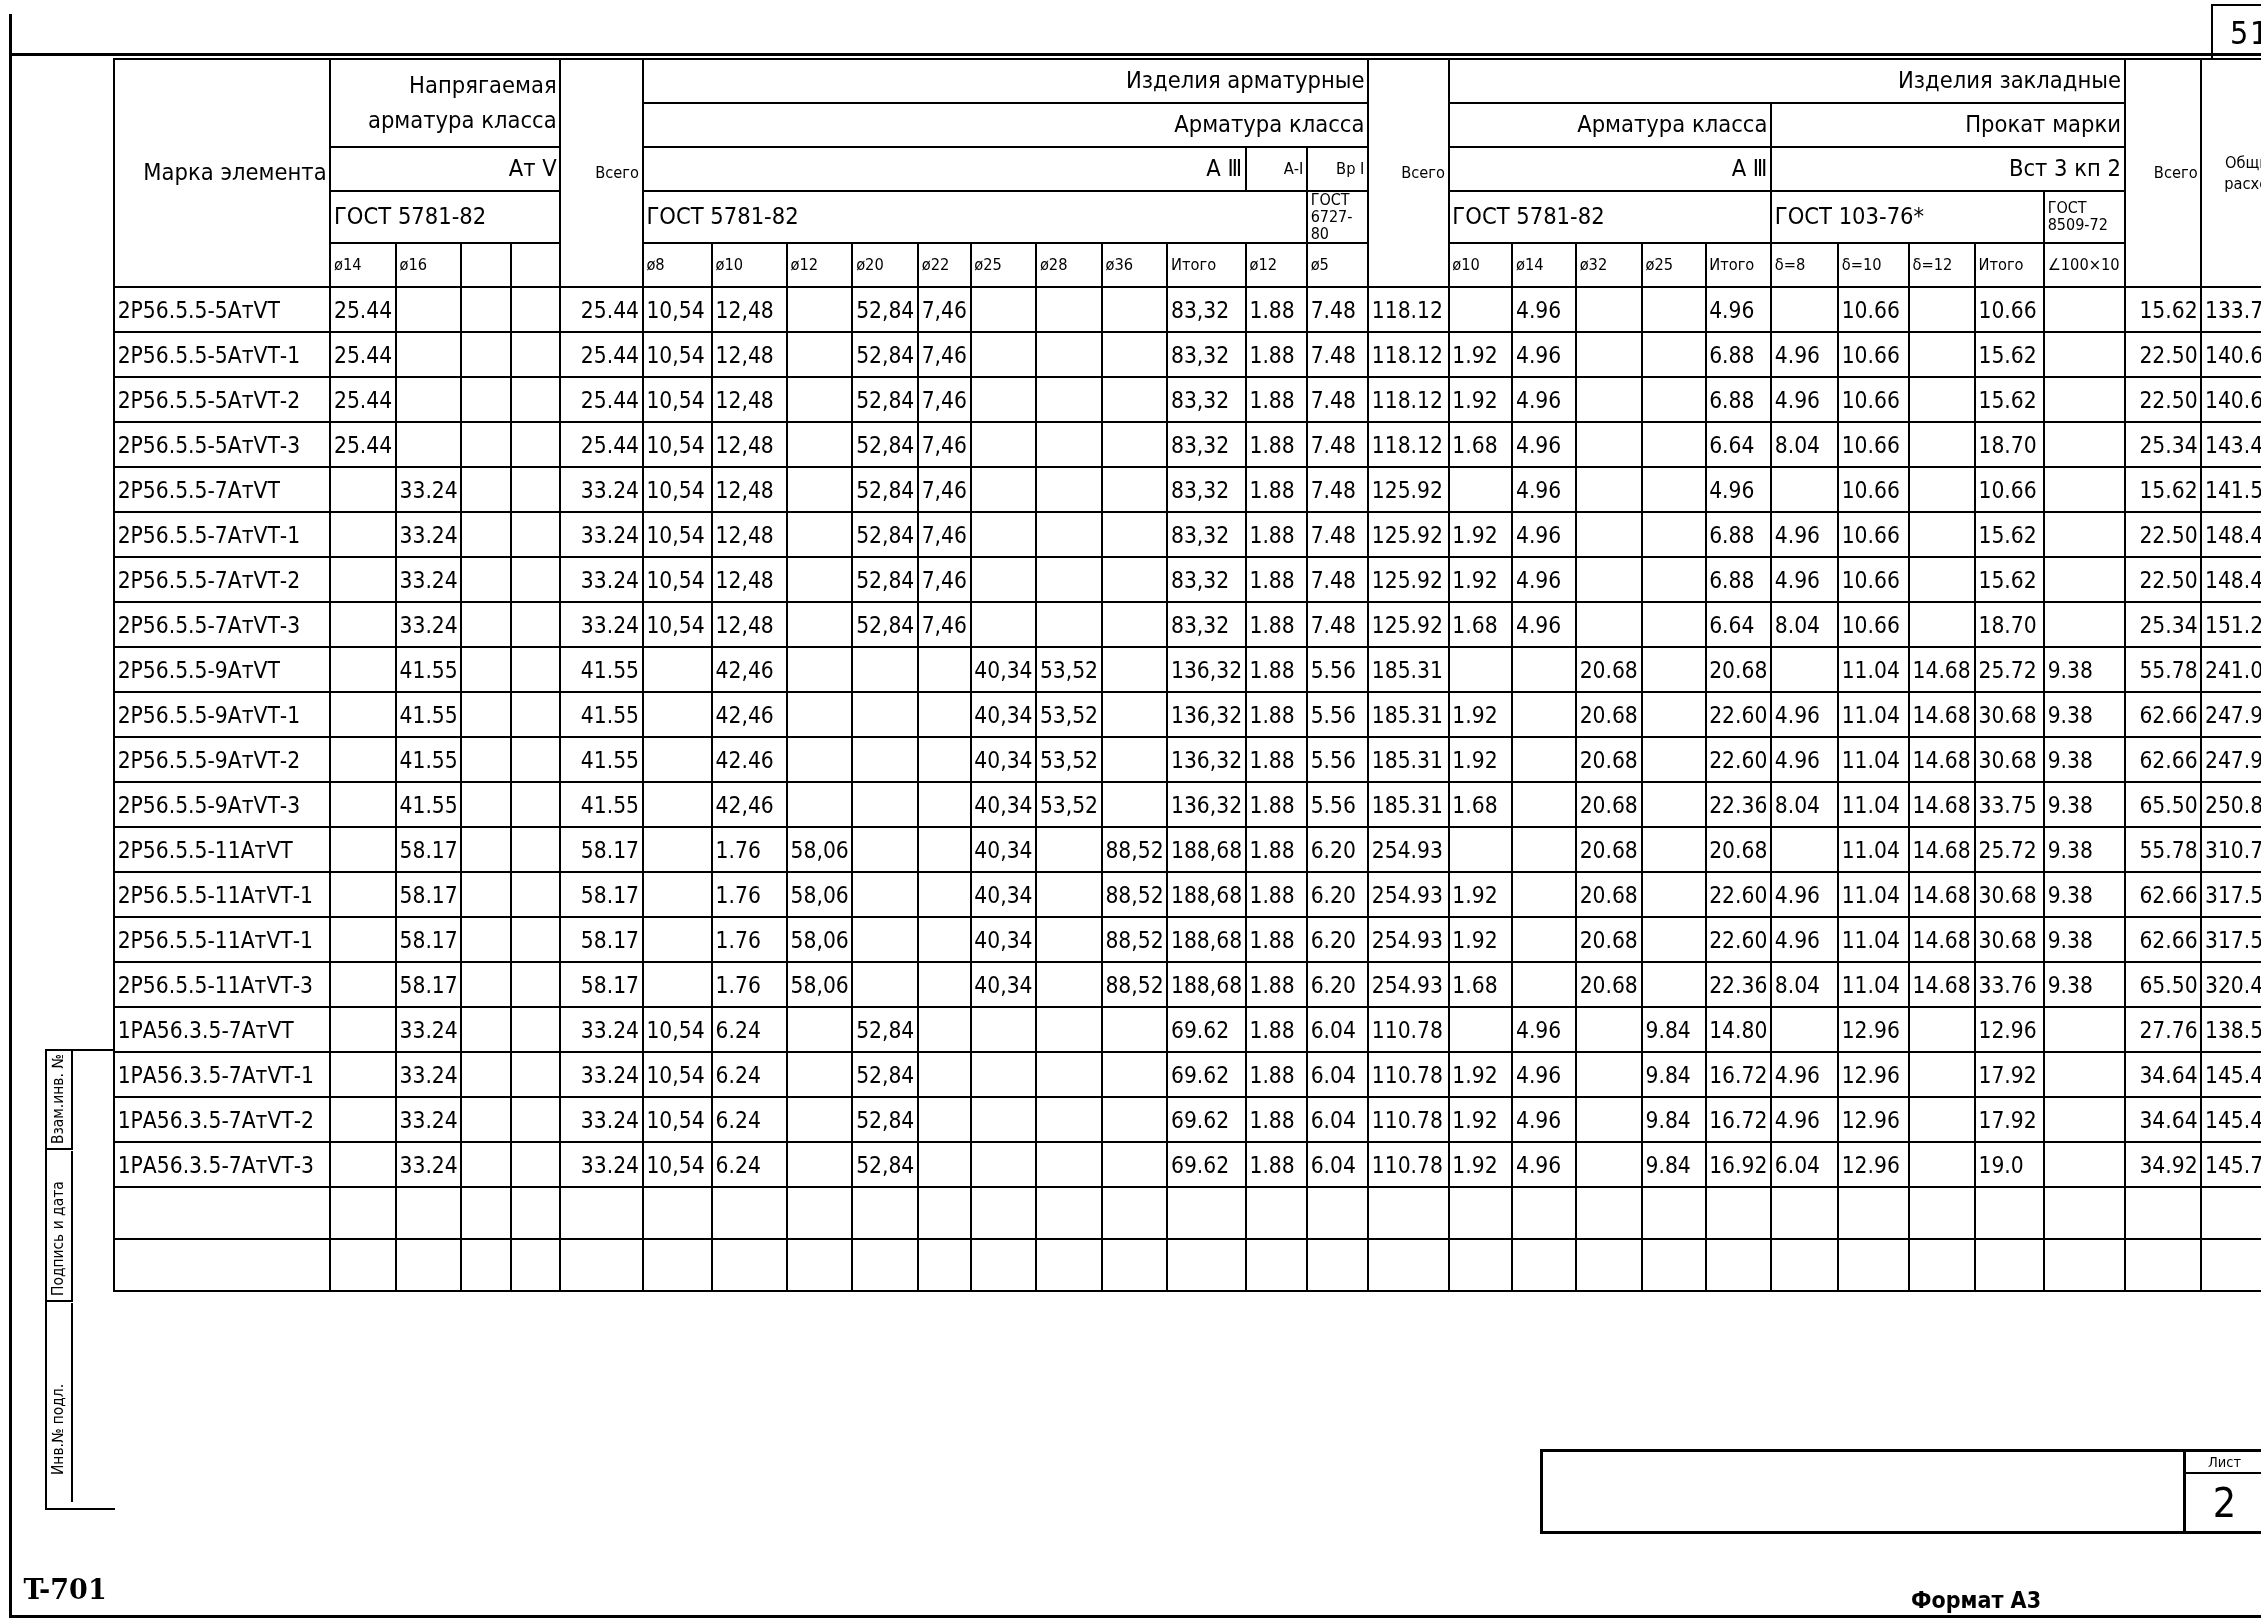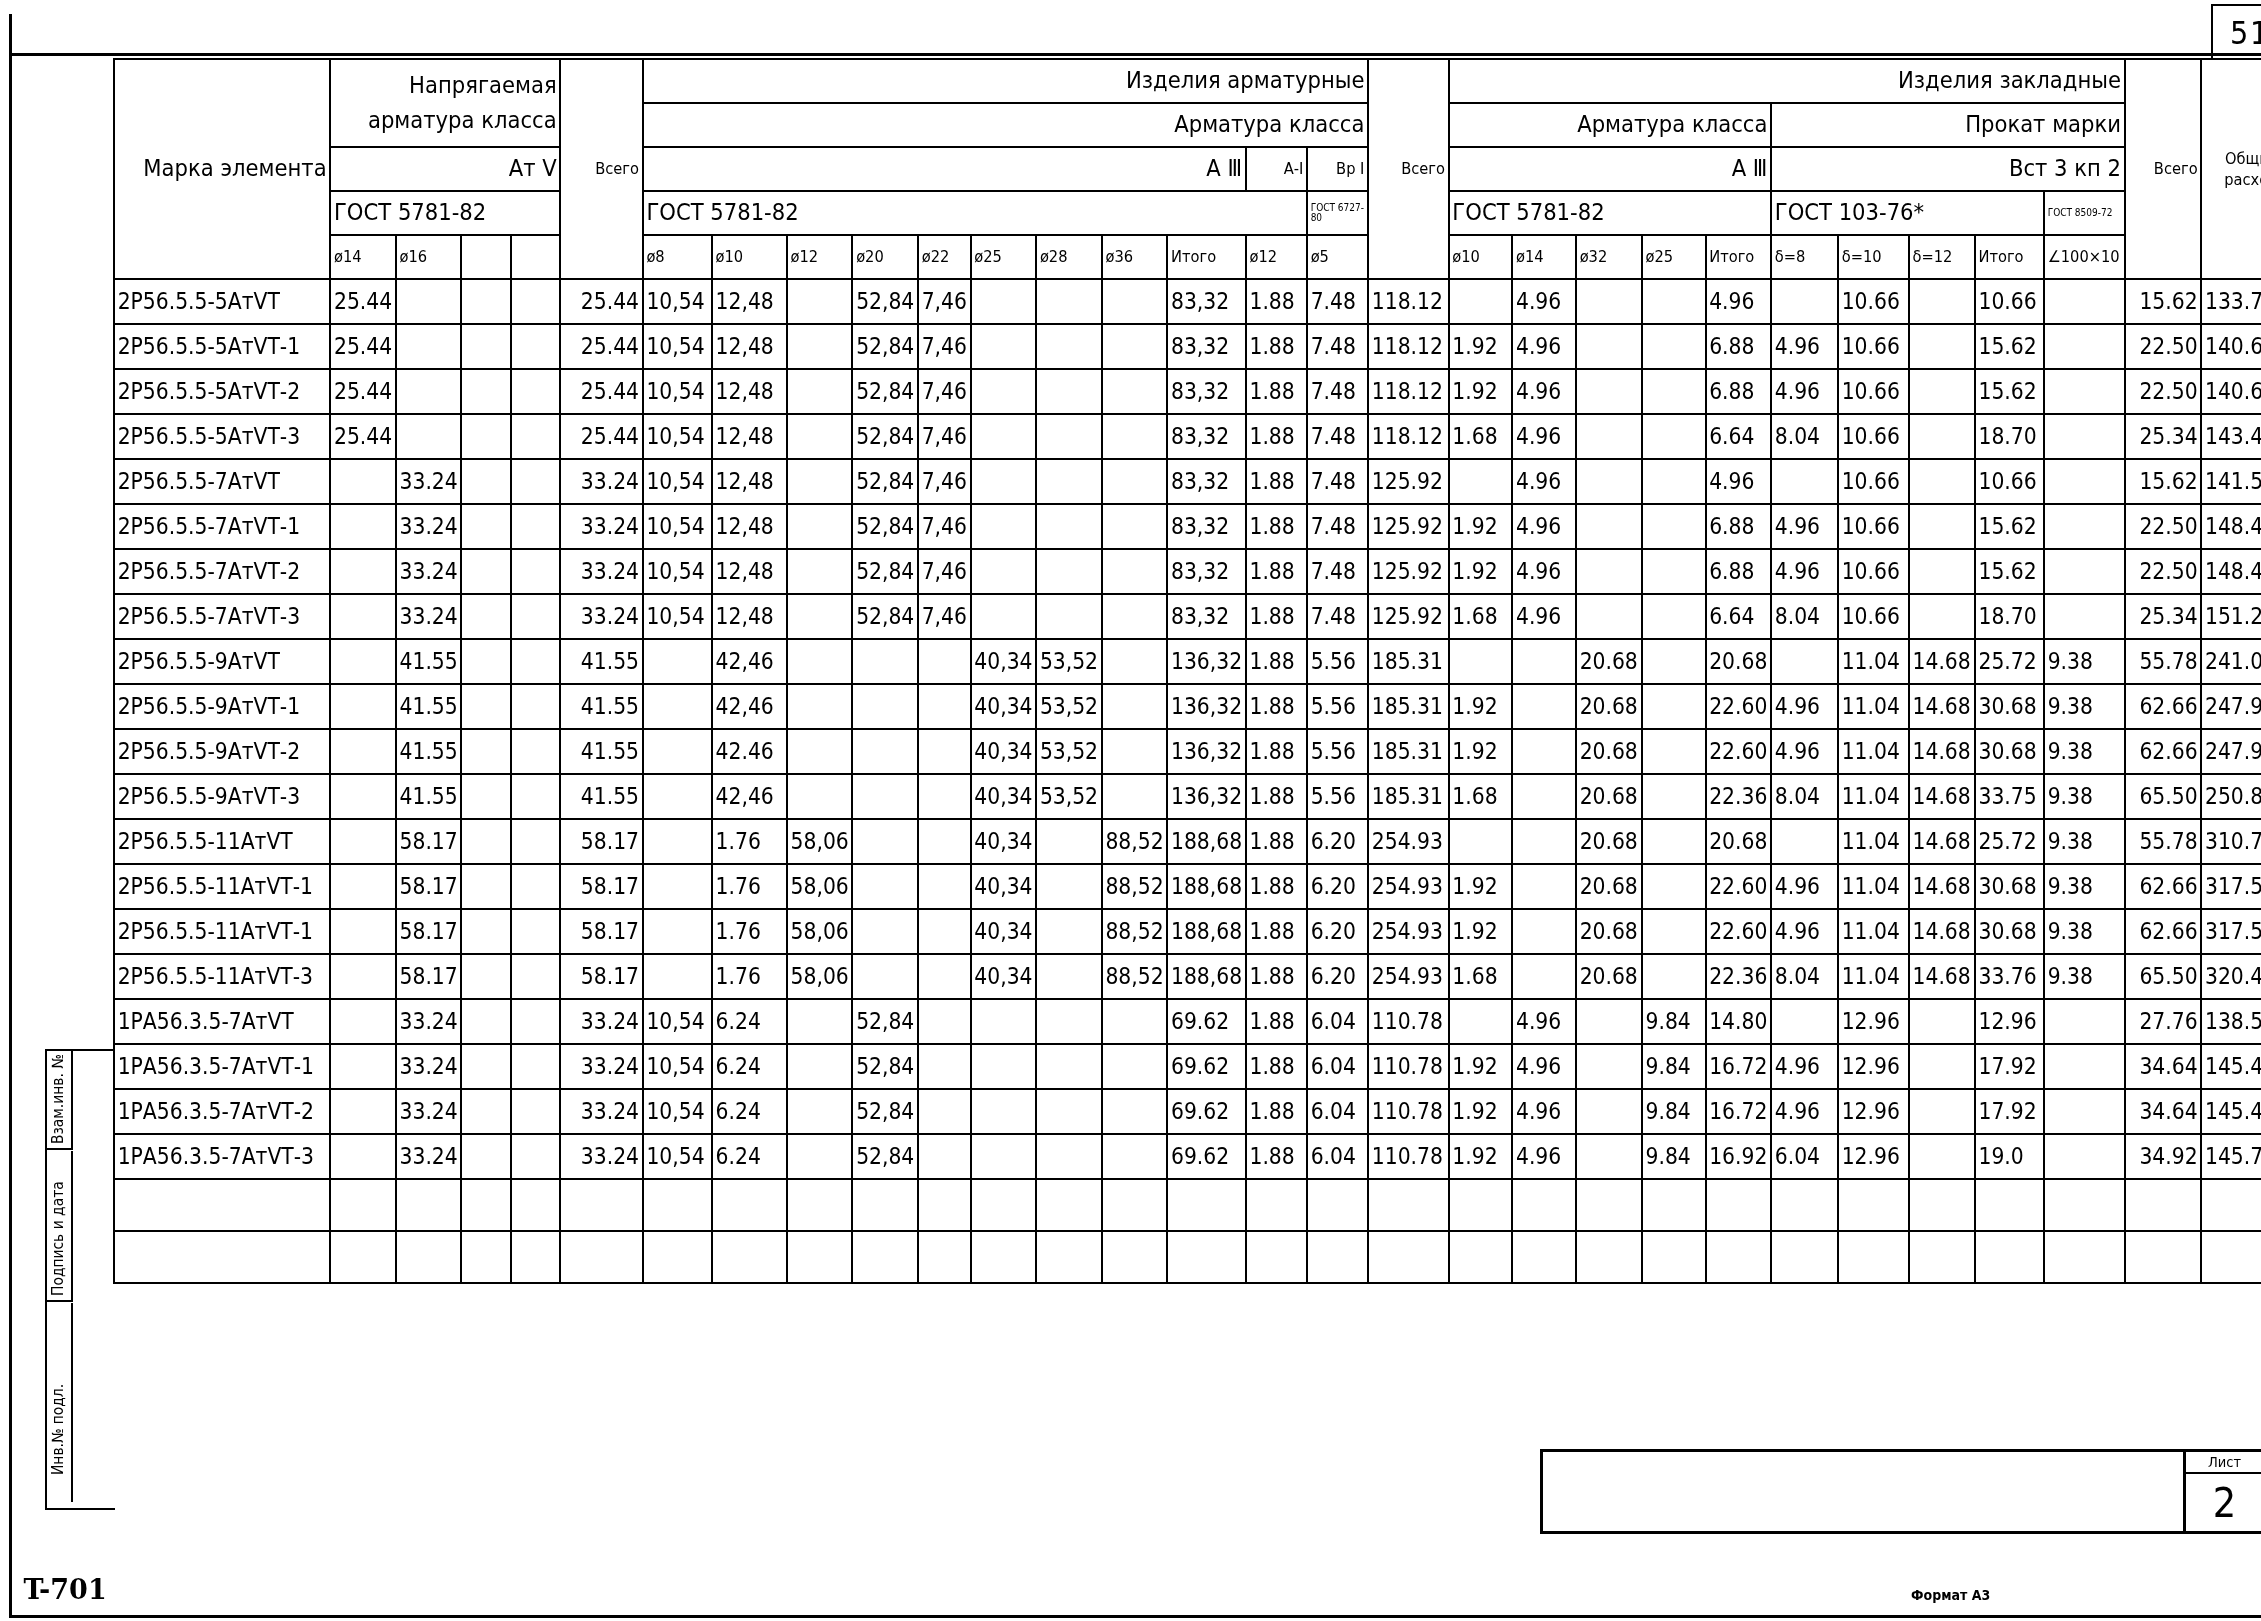--- a/index.html
+++ b/index.html
@@ -11,35 +11,35 @@
   #sheet-corner-num{position:absolute;left:2230px;top:13.6px;font-size:32px;letter-spacing:1.8px;}
   #top-line{position:absolute;left:9px;top:53px;width:2261px;height:3.2px;background:#000;}
   .table-wrap{position:absolute;left:113px;top:58px;}
   table.spec{border-collapse:collapse;table-layout:fixed;}
   table.spec td{border:2.7px solid #000;padding:0 2.7px;font-size:22.6px;line-height:1;height:43px;
       white-space:nowrap;overflow:hidden;text-align:left;}
   table.spec td.num-r{text-align:right;}
   table.spec td.c{text-align:right;}
   table.spec tr.hd td{font-size:23.5px;height:42px;}
   table.spec tr.hd td.sm{font-size:16.3px;}
-  table.spec tr.hd td.xs{font-size:10px;line-height:1.05;}
+  table.spec tr.hd td.xs{font-size:16px;line-height:1.05;}
   table.spec tr.blank td{height:50px;}
   .mark{font-size:22.6px;letter-spacing:0px;}
   
   #stamp{position:absolute;left:45px;top:1049px;width:68px;height:457px;border:2.7px solid #000;border-right:none;}
   #stamp .cell{position:absolute;left:0;width:23.5px;border-right:2.7px solid #000;border-bottom:2.7px solid #000;}
   #stamp .lbl{position:absolute;transform:rotate(-90deg);transform-origin:left top;white-space:nowrap;font-size:15.4px;}
   
   #title-block{position:absolute;left:1540px;top:1449px;width:719px;height:79px;border:3.2px solid #000;border-right:none;}
   #title-code{position:absolute;left:66px;top:18px;font-size:36px;letter-spacing:5.4px;}
   #sheet-box{position:absolute;left:640px;top:0;width:77px;height:79px;border-left:3.2px solid #000;}
   #sheet-label{position:absolute;left:0;top:0;width:77px;height:20.4px;border-bottom:2.7px solid #000;font-size:14.5px;text-align:center;line-height:20.4px;}
   #sheet-num{position:absolute;left:0;top:27px;width:77px;text-align:center;font-size:41px;}
   #t926{position:absolute;left:23.5px;top:1574px;font-family:"DejaVu Serif",serif;font-size:27px;font-weight:bold;}
-  #format{position:absolute;left:1911px;top:1587px;font-size:14px;font-weight:bold;}
+  #format{position:absolute;left:1911px;top:1587px;font-size:23px;font-weight:bold;}
 </style>
 </head>
 <body>
 
 <div id="outer" class="frame"></div>
 
 <div id="top-line"></div>
 <div id="sheet-corner"></div>
 <div id="sheet-corner-num">51</div>
 

